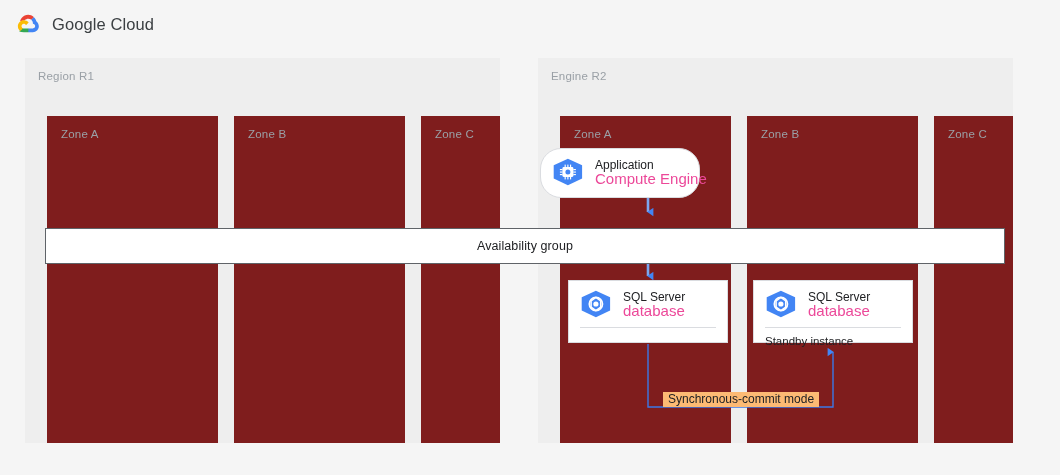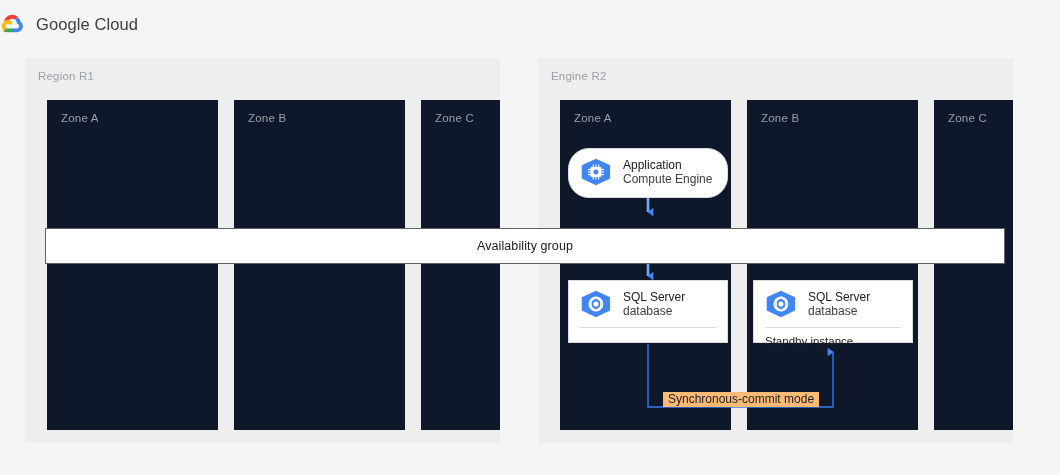--- a/index.html
+++ b/index.html
@@ -18,20 +18,21 @@
   }
 
   
   .header {
     position: absolute;
     left: 0; top: 0;
     width: 1060px;
     height: 48px;
     display: flex;
     align-items: center;
+    padding-left: 16px;
     background: #f5f5f5;
   }
   .gc-logo {
     width: 26px; height: 22px;
     margin-right: 10px;
     flex: 0 0 auto;
     display: block;
   }
   .gc-word {
     font-size: 16.5px;
@@ -61,23 +62,23 @@
     position: absolute;
     left: 22px;
     top: 42px;
     width: 470px;   
     height: 330px;
   }
   .region { overflow: hidden; }
 
   .zone {
     position: absolute;
-    top: 0;
+    top: 16px;
     height: 330px;
-    background: #0f172a;
+    background: #7f1d1d;
   }
   .zone-a { left: 0;   width: 171px; }
   .zone-b { left: 187px; width: 171px; }
   .zone-c { left: 374px; width: 171px; }
 
   .zone-label {
     position: absolute;
     left: 14px; top: 12px;
     font-size: 11.5px;
     color: #9aa0a6;
@@ -120,38 +121,38 @@
   }
   .card-icon { flex: 0 0 auto; margin-right: 11px; display: block; }
   .card-text { min-width: 0; }
   .card-title {
     font-size: 12px;
     color: #202124;
     line-height: 14px;
     white-space: nowrap;
   }
   .card-sub {
-    font-size: 12px;
-    color: #404040;
+    font-size: 15px;
+    color: #ec4899;
     line-height: 14px;
     white-space: nowrap;
   }
   .card-divider {
     height: 1px;
     background: #dadce0;
     margin: 0 11px;
   }
   .card-footer {
     font-size: 11.5px;
     color: #202124;
     padding: 7px 11px 8px 11px;
     white-space: nowrap;
   }
 
-  #card-application { left: 568px; top: 148px; width: 160px; height: 50px; border-radius: 21px; }
+  #card-application { left: 540px; top: 148px; width: 160px; height: 50px; border-radius: 21px; }
   #card-sqlserver-secondary { left: 568px; top: 280px; width: 160px; height: 63px; }
   #card-sqlserver-standby   { left: 753px; top: 280px; width: 160px; height: 63px; }
 
   
   .connector-layer {
     position: absolute;
     left: 0; top: 0;
     width: 1060px; height: 475px;
     z-index: 20;
     pointer-events: none;

